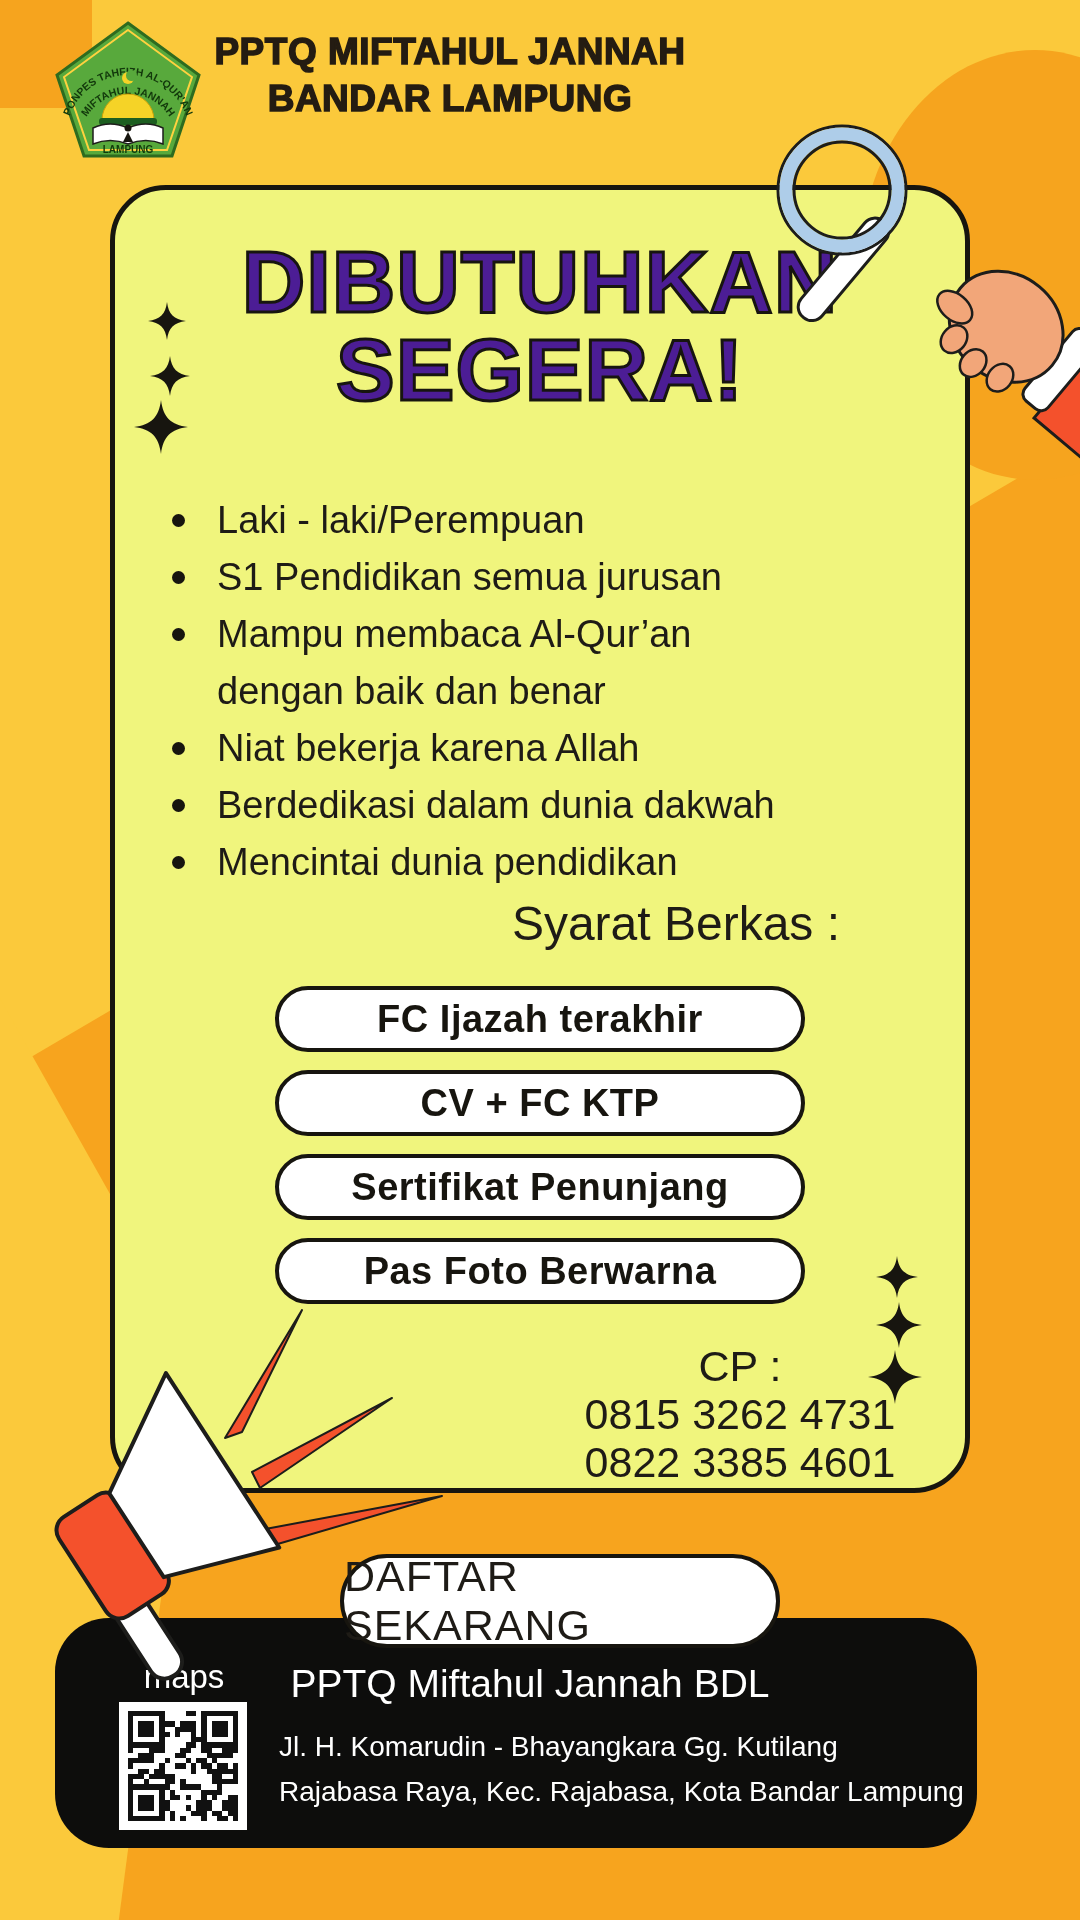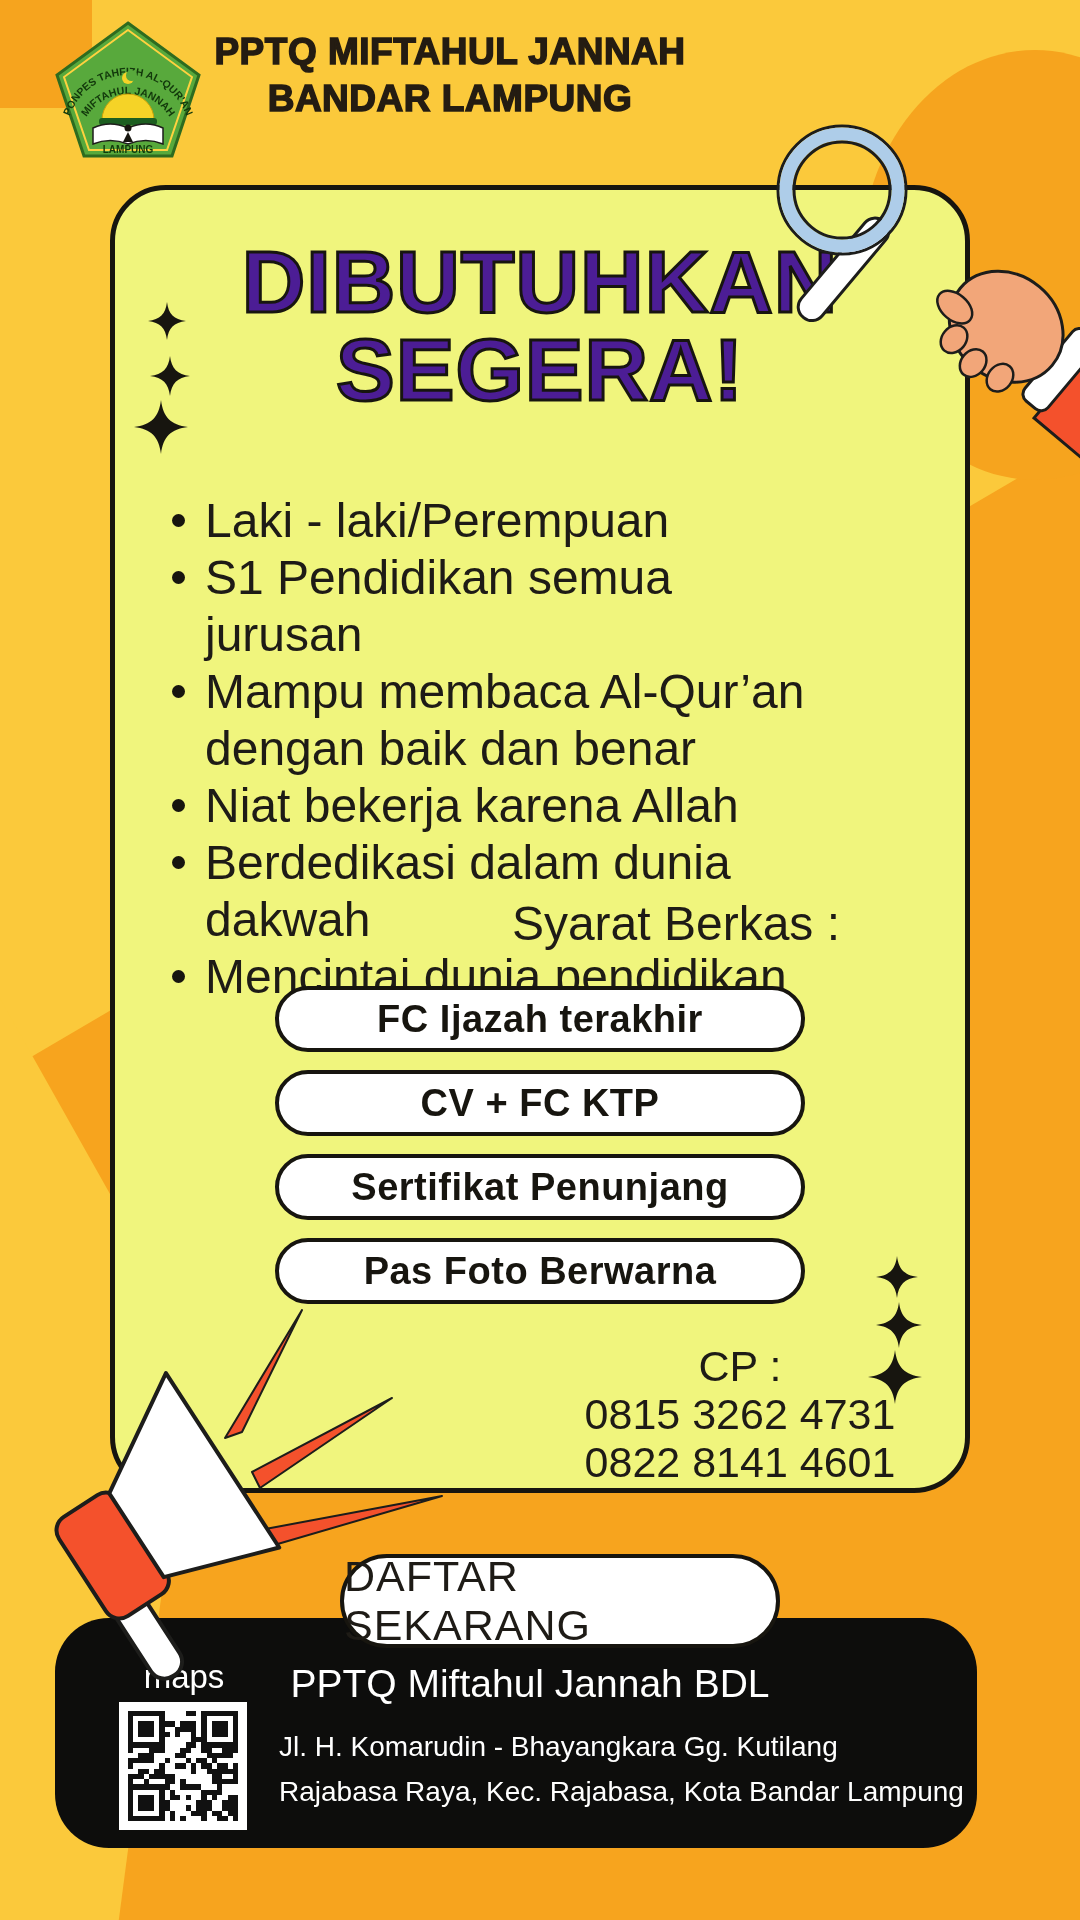--- a/index.html
+++ b/index.html
@@ -20,21 +20,21 @@
     -webkit-text-stroke:1.5px #241C12;letter-spacing:.5px;}
   
   .card{position:absolute;left:110px;top:185px;width:860px;height:1308px;
     background:#F0F57D;border:5px solid #17150F;border-radius:56px;
     box-sizing:border-box;z-index:1;}
   .headline{position:absolute;left:110px;top:238px;width:860px;text-align:center;
     font-size:88px;line-height:88px;font-weight:bold;color:#4c1d95;
     -webkit-text-stroke:3px #17150F;letter-spacing:1px;z-index:2;}
   .reqs{position:absolute;left:172px;top:492px;width:650px;z-index:2;
     display:flex;flex-direction:column;}
-  .req{display:flex;gap:20px;font-size:48px;line-height:57px;}
+  .req{display:flex;gap:32px;font-size:38px;line-height:57px;}
   .req .dot{width:13px;height:13px;border-radius:50%;background:#17150F;
     margin-top:22px;flex:none;}
   .docs-heading{position:absolute;left:110px;top:896px;width:730px;text-align:right;
     font-size:48px;z-index:2;}
   .pills{position:absolute;left:275px;top:986px;width:530px;z-index:2;
     display:flex;flex-direction:column;gap:18px;}
   .pill{height:66px;background:#FFFFFF;border:4px solid #17150F;border-radius:40px;
     display:flex;align-items:center;justify-content:center;font-size:38px;
     font-weight:bold;color:#17150F;letter-spacing:.5px;box-sizing:border-box;}
   .cp{position:absolute;left:520px;top:1342px;width:440px;text-align:center;
@@ -173,21 +173,21 @@
   <svg class="spark" style="left:876px;top:1302px;width:46px;height:46px" viewBox="0 0 100 100">
     <path d="M50 0 C54 32 68 46 100 50 C68 54 54 68 50 100 C46 68 32 54 0 50 C32 46 46 32 50 0 Z"></path>
     </svg>
   <svg class="spark" style="left:868px;top:1350px;width:54px;height:54px" viewBox="0 0 100 100">
     <path d="M50 0 C54 32 68 46 100 50 C68 54 54 68 50 100 C46 68 32 54 0 50 C32 46 46 32 50 0 Z"></path>
     </svg>
 
   <div class="cp">
     <div>CP :</div>
     <div>0815 3262 4731</div>
-    <div>0822 8141 4601</div>
+    <div>0822 3385 4601</div>
   </div>
 
   <svg class="megaphone" viewBox="0 0 440 400">
     <path d="M215 148 L292 20 L232 142 Z" fill="#F4512C" stroke="#1D1D1B" stroke-width="2" stroke-linejoin="round"></path>
     <path d="M242 182 L382 108 L250 198 Z" fill="#F4512C" stroke="#1D1D1B" stroke-width="2" stroke-linejoin="round"></path>
     <path d="M250 240 L432 206 L254 258 Z" fill="#F4512C" stroke="#1D1D1B" stroke-width="2" stroke-linejoin="round"></path>
     <g transform="rotate(-33 150 230)">
       <rect x="60" y="250" width="34" height="118" rx="16" fill="#FFFFFF" stroke="#1D1D1B" stroke-width="4"></rect>
       <rect x="55" y="175" width="72" height="118" rx="16" fill="#F4512C" stroke="#1D1D1B" stroke-width="4"></rect>
       <path d="M122 180 L235 110 L235 318 L122 280 Z" fill="#FFFFFF" stroke="#1D1D1B" stroke-width="4" stroke-linejoin="round"></path>

